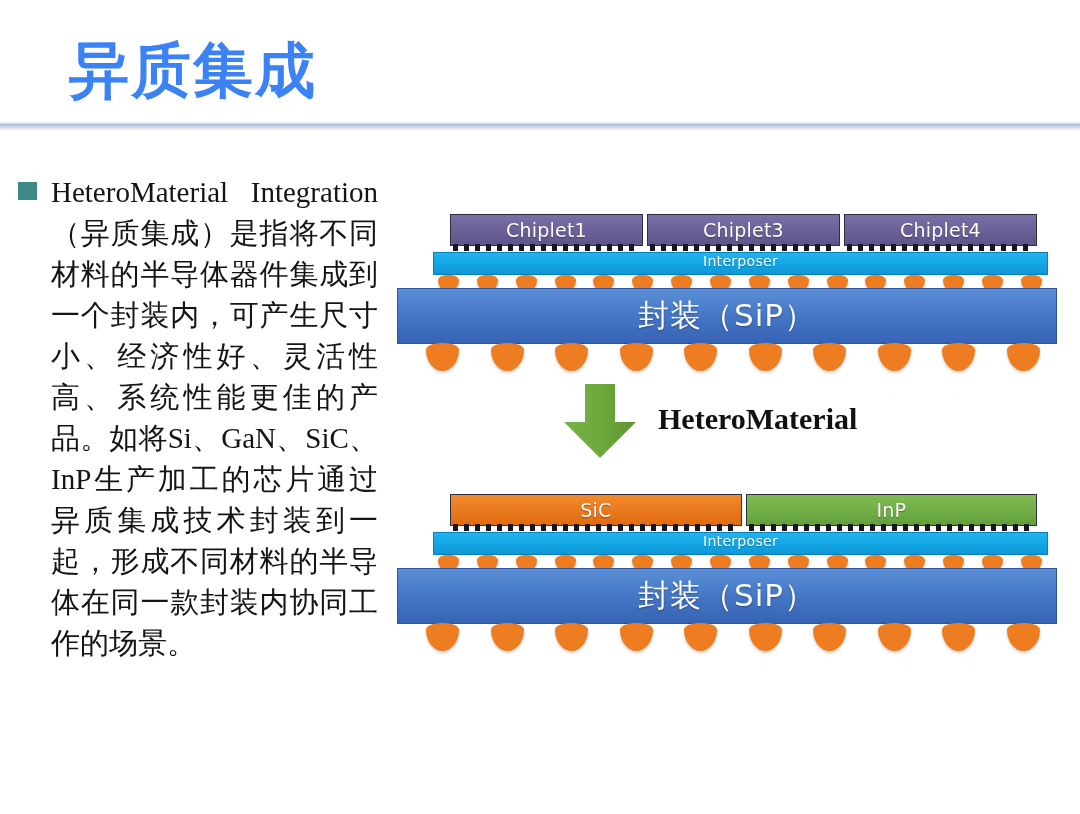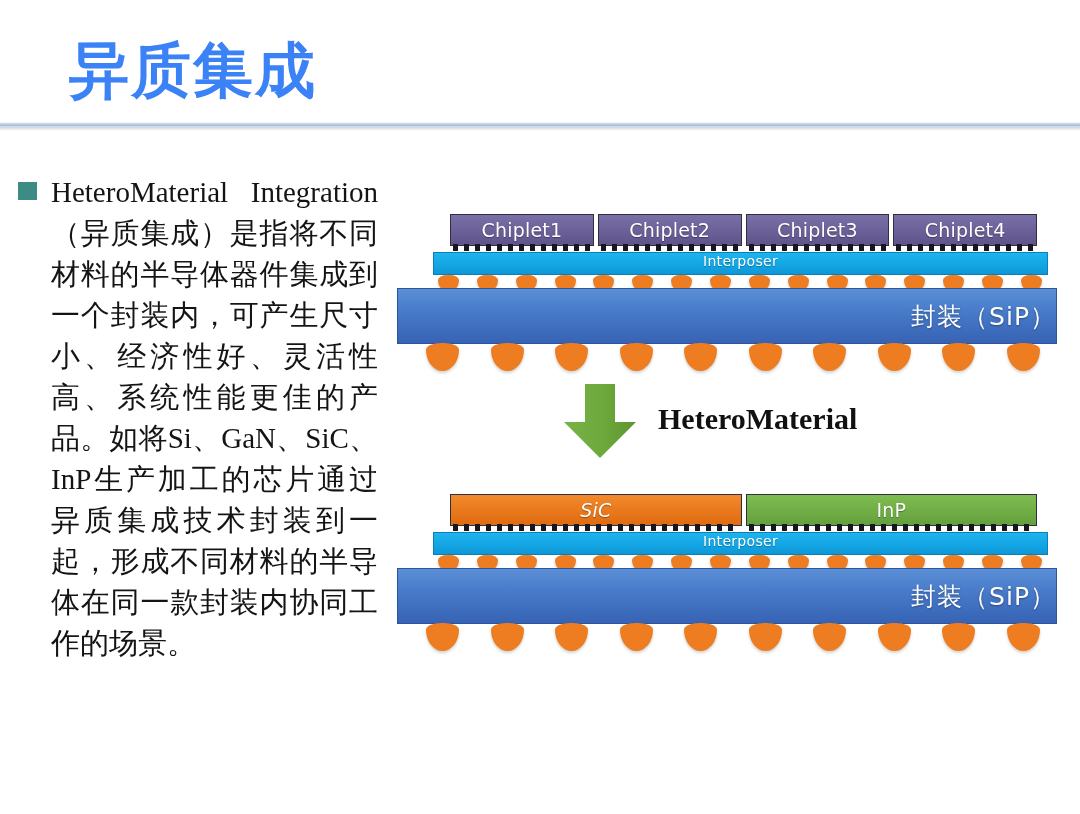--- a/index.html
+++ b/index.html
@@ -166,24 +166,24 @@
   .sip {
     position: absolute;
     left: 7px;
     width: 660px;
     height: 56px;
     background: linear-gradient(to bottom, #5b8fd6 0%, #4679c8 45%, #3763b4 100%);
     border: 1px solid #2d549c;
     box-sizing: border-box;
     display: flex;
     align-items: center;
-    justify-content: flex-end;
+    justify-content: center;
     color: #ffffff;
     font-family: "DejaVu Sans", "Liberation Sans", sans-serif;
-    font-size: 25px;
+    font-size: 31px;
     letter-spacing: 1px;
     text-shadow: 0 1px 2px rgba(0,0,0,.35);
   }
 
   
   #transition {
     position: absolute;
     left: 0;
     top: 182px;
     width: 680px;
@@ -261,24 +261,20 @@
     <p id="body-text">HeteroMaterial Integration（异质集成）是指将不同材料的半导体器件集成到一个封装内，可产生尺寸小、经济性好、灵活性高、系统性能更佳的产品。如将Si、GaN、SiC、InP生产加工的芯片通过异质集成技术封装到一起，形成不同材料的半导体在同一款封装内协同工作的场景。</p>
   </div>
 
   <div id="diagram">
 
     <div class="stack" style="top:0;height:172px;">
 
       <div class="chip-row" style="top:14px;">
         <div class="chip" style="background:linear-gradient(to bottom,#7a6fa6,#5e548b);">
           <span>Chiplet1</span>
-          <span class="microbumps"></span>
-        </div>
-        <div class="chip" style="background:linear-gradient(to bottom,#7a6fa6,#5e548b);">
-          <span>Chiplet2</span>
           <span class="microbumps"></span>
         </div>
         <div class="chip" style="background:linear-gradient(to bottom,#7a6fa6,#5e548b);">
           <span>Chiplet3</span>
           <span class="microbumps"></span>
         </div>
         <div class="chip" style="background:linear-gradient(to bottom,#7a6fa6,#5e548b);">
           <span>Chiplet4</span>
           <span class="microbumps"></span>
         </div>
@@ -335,21 +331,21 @@
           </linearGradient>
         </defs>
         <polygon points="25,2 55,2 55,40 76,40 40,76 4,40 25,40" fill="url(#arrGrad)"></polygon>
       </svg>
       <div id="transition-label">HeteroMaterial</div>
     </div>
 
     <div class="stack" style="top:280px;height:172px;">
 
       <div class="chip-row" style="top:14px;">
-        <div class="chip" style="background:linear-gradient(to bottom,#f28a2c,#e06a10);font-style:italic;">
+        <div class="chip" style="background:linear-gradient(to bottom,#f28a2c,#e06a10);">
           <span>SiC</span>
           <span class="microbumps"></span>
         </div>
         <div class="chip" style="background:linear-gradient(to bottom,#7fbd52,#63a03c);">
           <span>InP</span>
           <span class="microbumps"></span>
         </div>
       </div>
 
       <div class="interposer" style="top:52px;">

